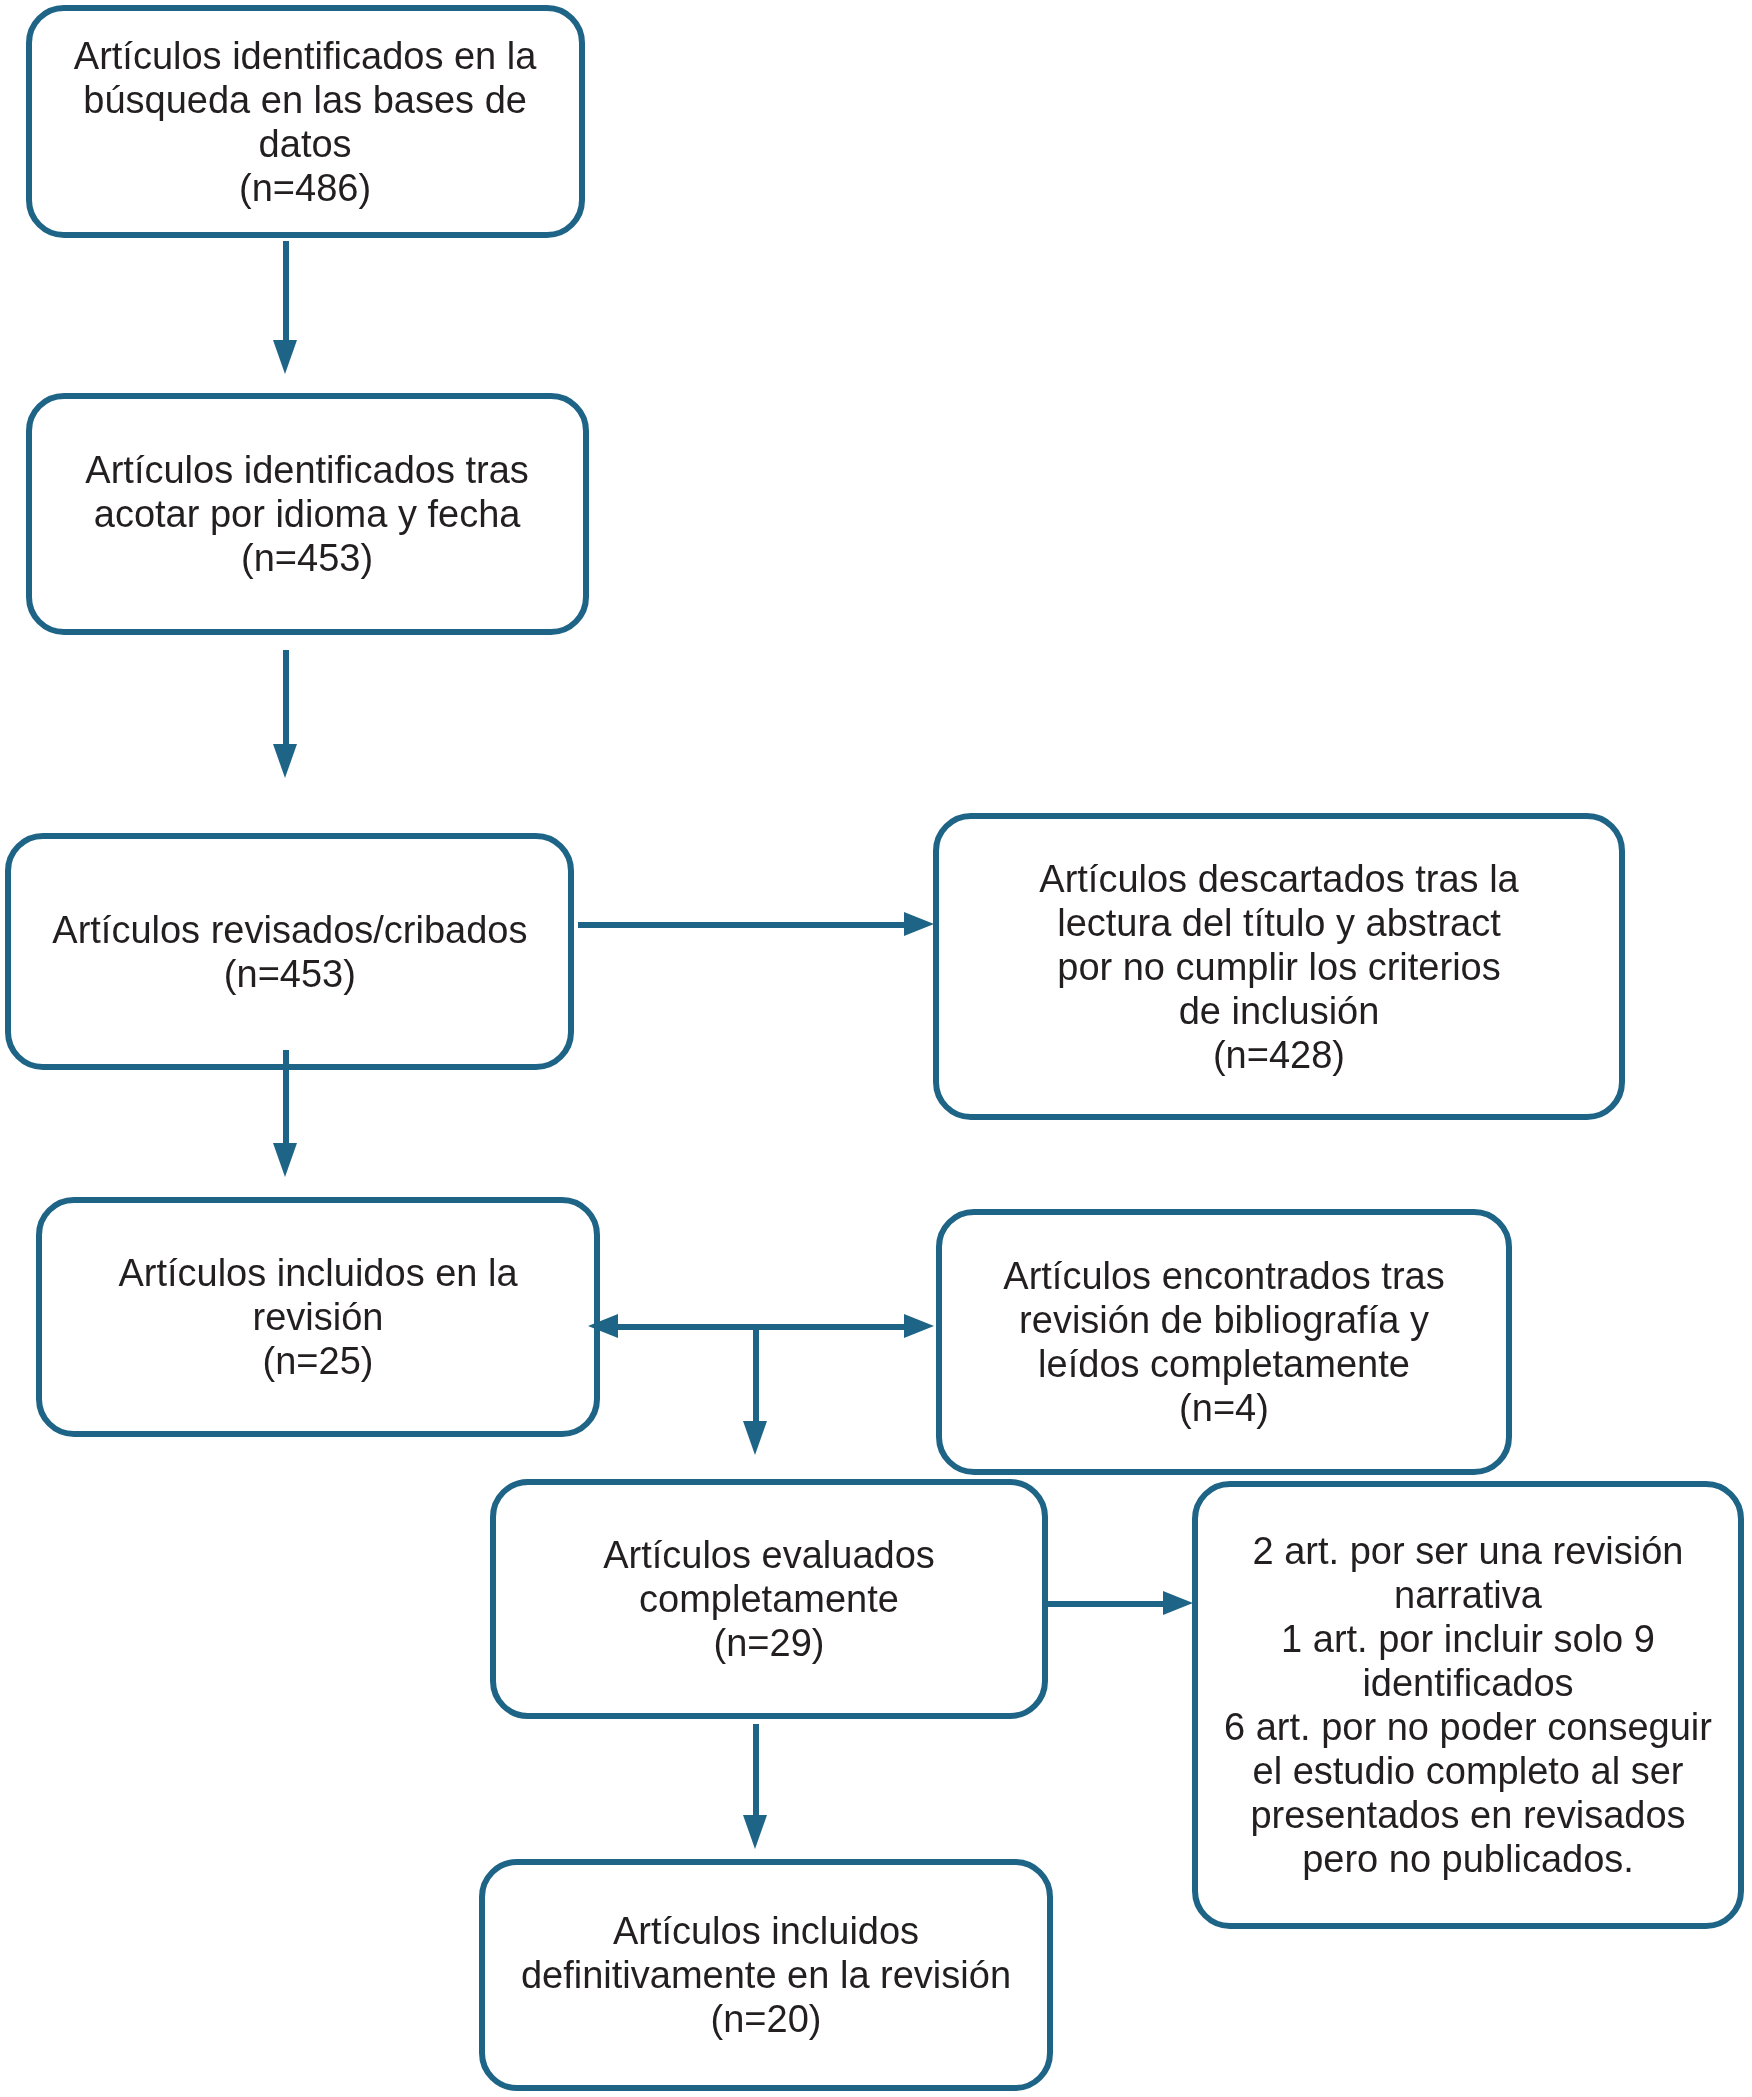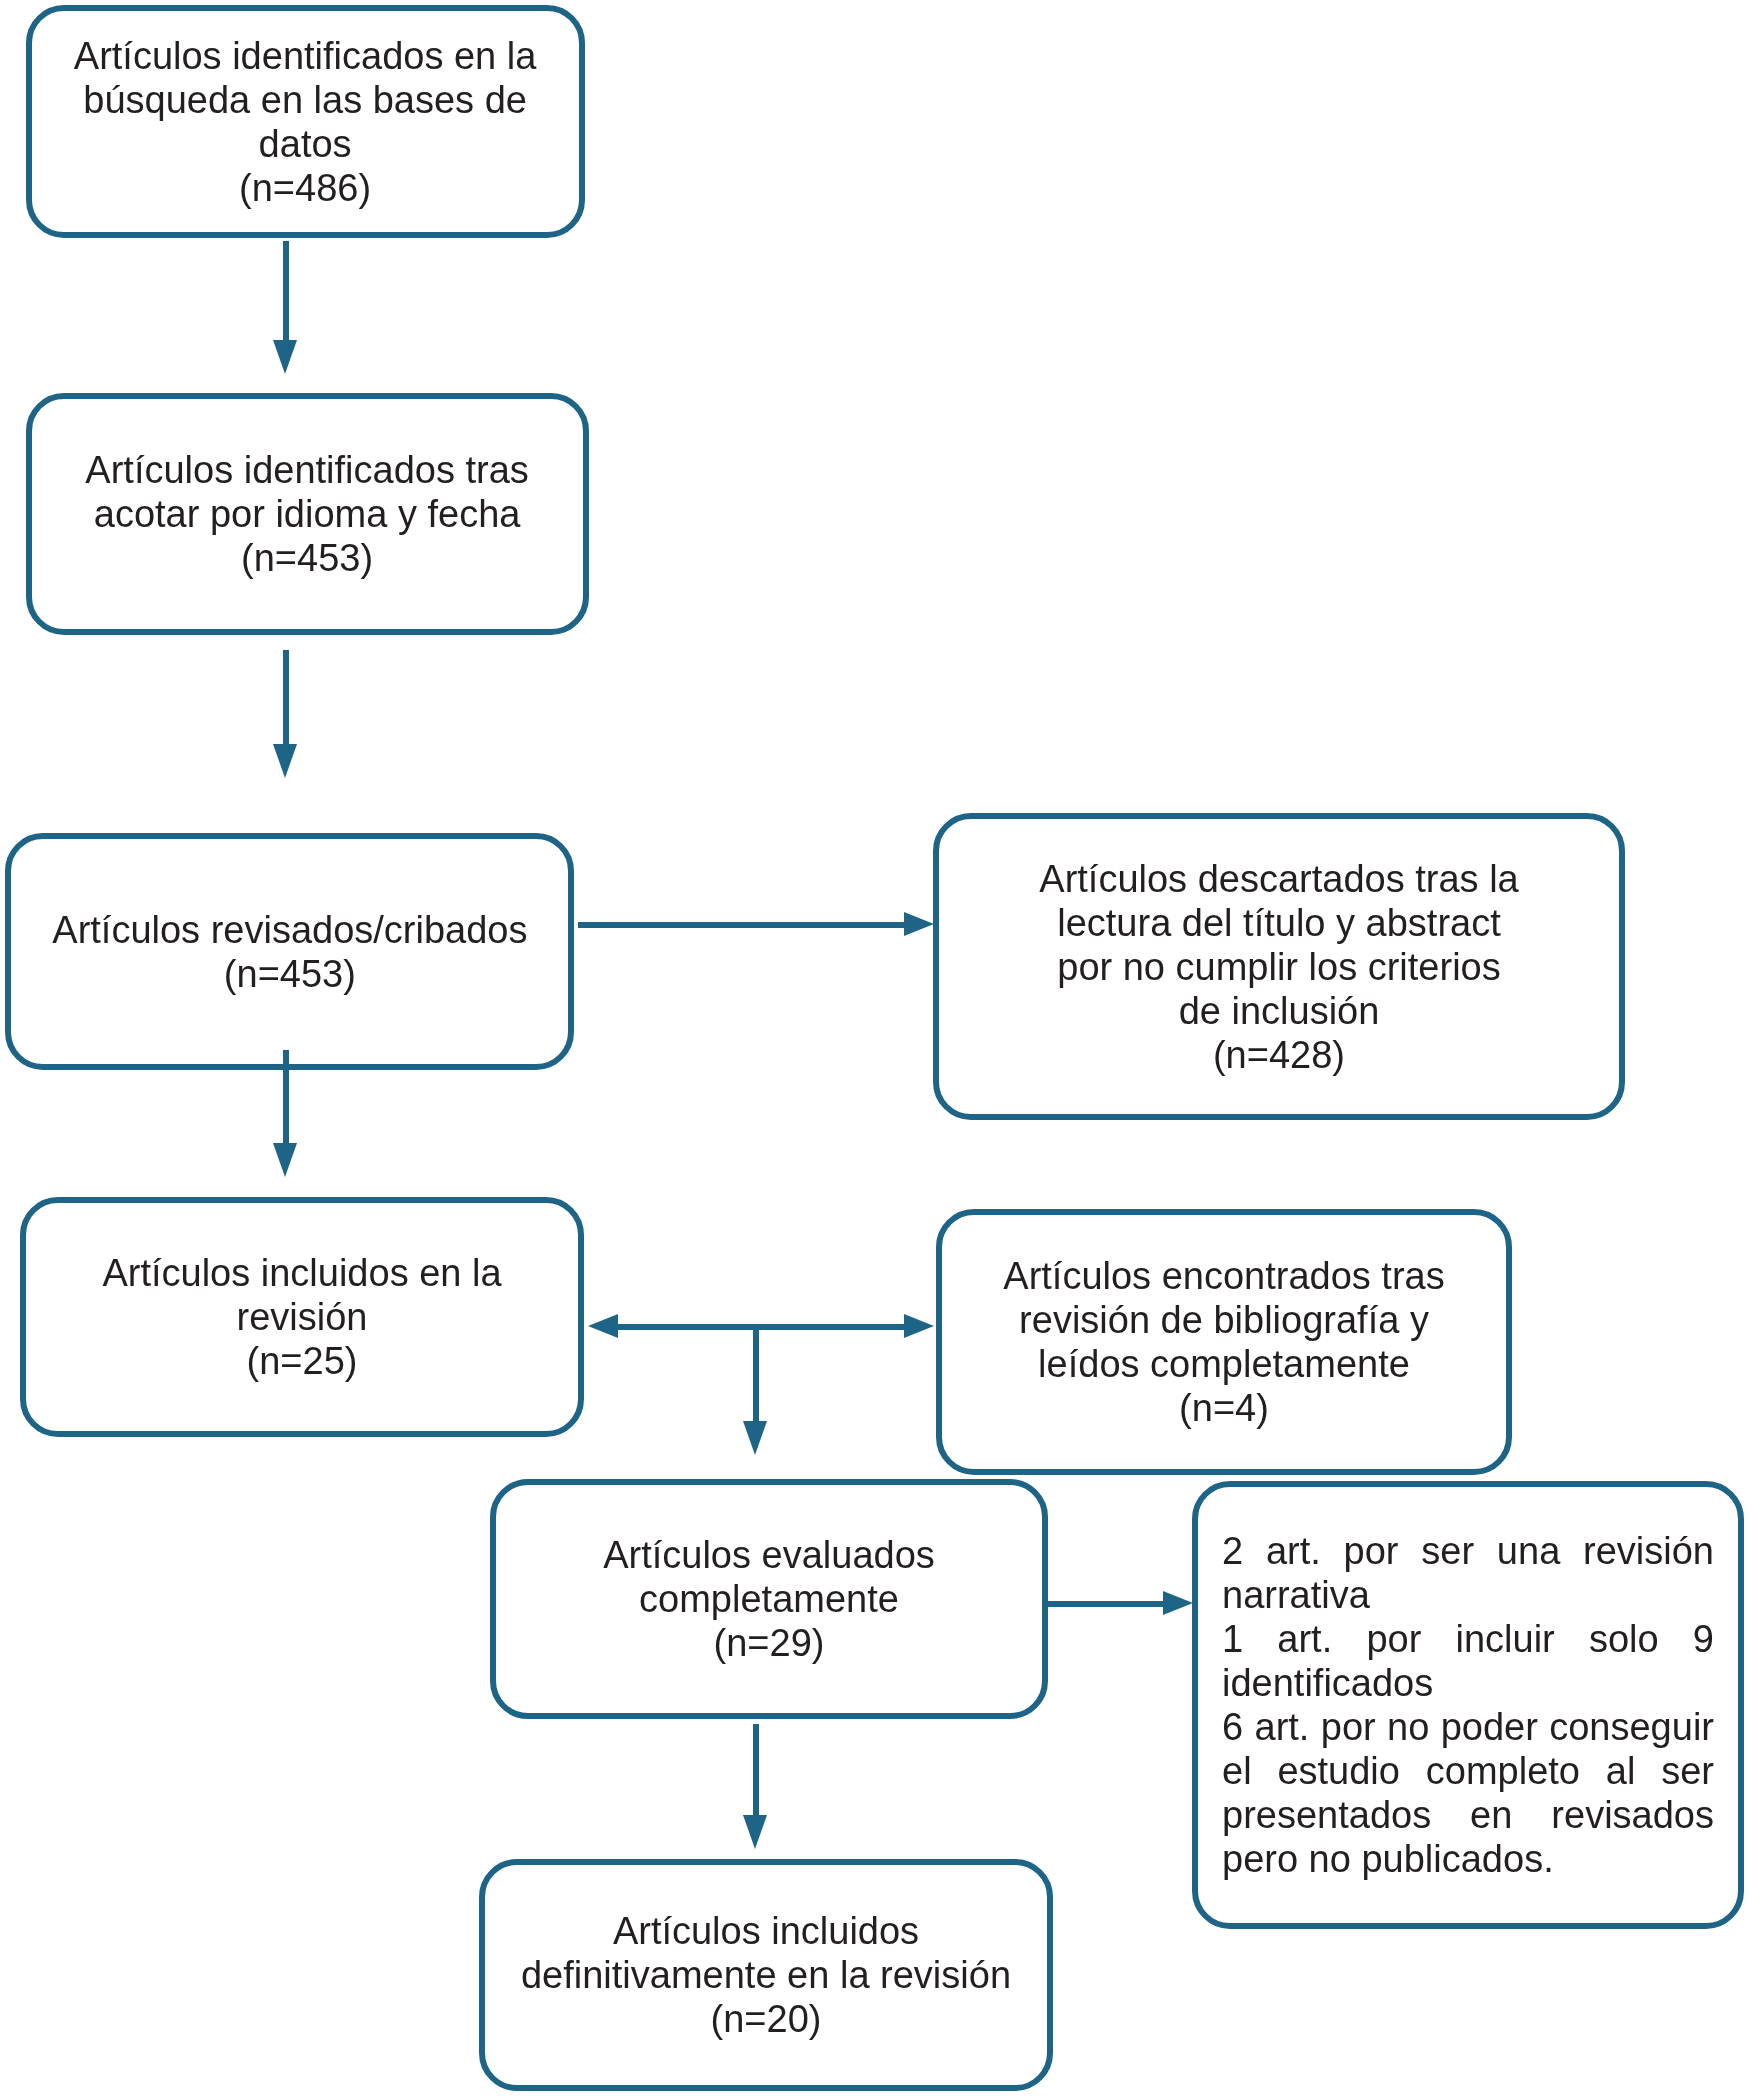--- a/index.html
+++ b/index.html
@@ -87,21 +87,21 @@
     <span class="lbl">Artículos descartados tras la
 lectura del título y abstract
 por no cumplir los criterios
 de inclusión
 (n=428)</span>
   </div>
 
   <div class="vline" style="left:283px;top:1050px;height:94px;"></div>
   <div class="head-down" style="left:273px;top:1143px;"></div>
 
-  <div class="box" style="left:20px;top:1197px;width:564px;height:240px;">
+  <div class="box" style="left:36px;top:1197px;width:564px;height:240px;">
     <span class="lbl">Artículos incluidos en la
 revisión
 (n=25)</span>
   </div>
 
   <div class="hline" style="left:617px;top:1324px;width:288px;"></div>
   <div class="head-left" style="left:588px;top:1314px;"></div>
   <div class="head-right" style="left:904px;top:1314px;"></div>
 
   <div class="box" style="left:936px;top:1209px;width:576px;height:266px;">
@@ -116,21 +116,21 @@
 
   <div class="box" style="left:490px;top:1479px;width:558px;height:240px;">
     <span class="lbl">Artículos evaluados
 completamente
 (n=29)</span>
   </div>
 
   <div class="hline" style="left:1048px;top:1601px;width:116px;"></div>
   <div class="head-right" style="left:1163px;top:1591px;"></div>
 
-  <div class="box reasons" style="left:1192px;top:1481px;width:552px;height:448px;">
+  <div class="box reasons" style="left:1192px;top:1481px;width:552px;height:448px;align-items:center;">
       <div class="ln just">2 art. por ser una revisión</div>
       <div class="ln">narrativa</div>
       <div class="ln just">1 art. por incluir solo 9</div>
       <div class="ln">identificados</div>
       <div class="ln just">6 art. por no poder conseguir</div>
       <div class="ln just">el estudio completo al ser</div>
       <div class="ln just">presentados en revisados</div>
       <div class="ln">pero no publicados.</div>
     </div>
 

